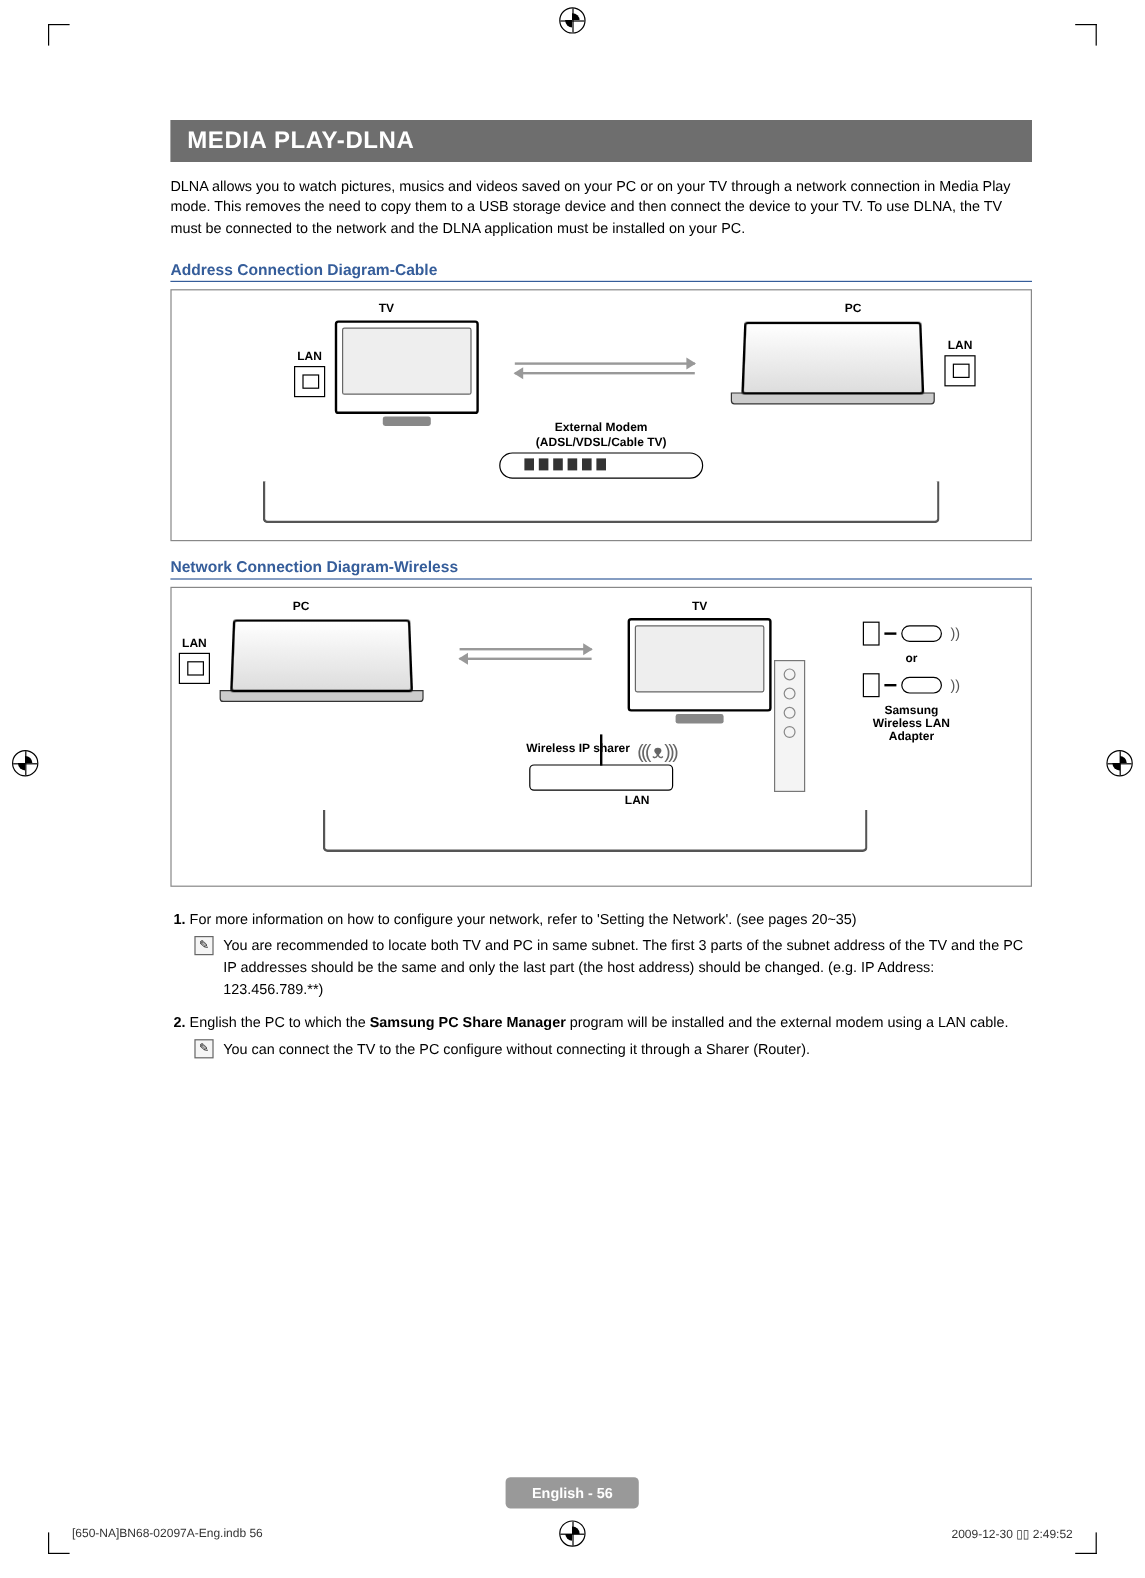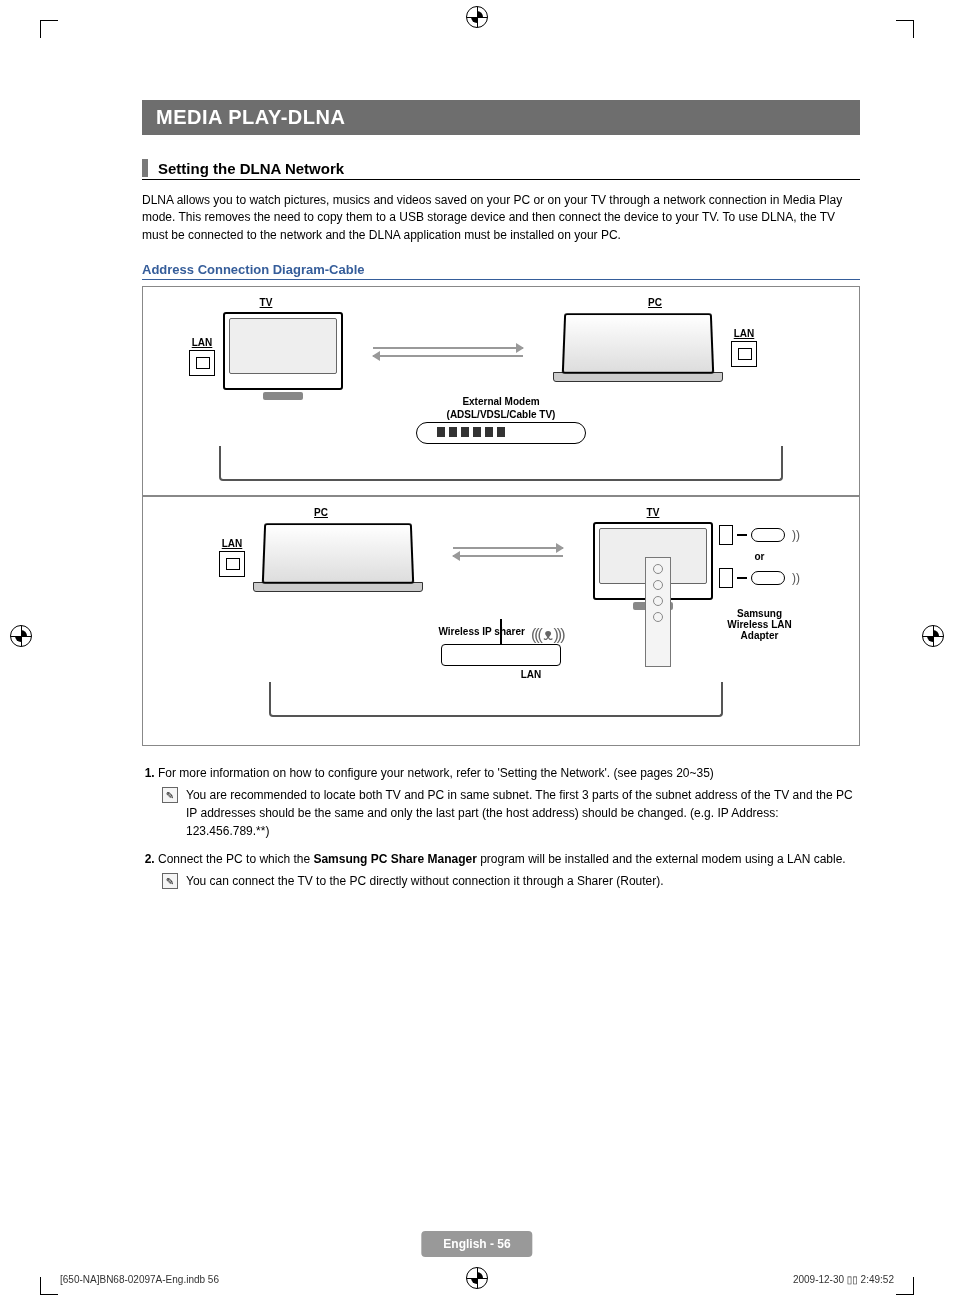--- a/index.html
+++ b/index.html
@@ -78,23 +78,22 @@
   }
   .diagram-box {
     border: 1px solid #888;
     padding: 10px 16px 14px 16px;
     min-height: 210px;
     position: relative;
   }
   .diagram-box.wireless { min-height: 250px; }
   .label { font-size: 10px; font-weight: bold; text-align:center; }
   .tv-lap {
-    display:flex; justify-content:flex-start; align-items:flex-start;
+    display:flex; justify-content:flex-end; align-items:flex-start;
     padding: 0 30px;
-    text-decoration: underline;
   }
   .col { display:flex; flex-direction:column; align-items:center; gap:4px; }
   .tv-shape {
     width:120px; height:78px; border:2px solid #000; border-radius:3px; position:relative;
     background:#fff;
   }
   .tv-shape::after{
     content:""; position:absolute; top:4px; left:4px; right:4px; bottom:14px;
     border:1px solid #666; border-radius:2px; background:#eee;
   }
@@ -169,24 +168,20 @@
 <div class="crop-br"></div>
 <div class="reg-mark inner reg-top"></div>
 <div class="reg-mark inner reg-bot"></div>
 <div class="reg-mark inner reg-left"></div>
 <div class="reg-mark inner reg-right"></div>
 
 <div class="page">
 
   <div class="banner">MEDIA PLAY-DLNA</div>
 
-  <div class="section-head">
-    <div class="bar"></div>
-    <h2>Setting the DLNA Network</h2>
-  </div>
 
   <p class="intro">DLNA allows you to watch pictures, musics and videos saved on your PC or on your TV through a network connection in Media Play mode. This removes the need to copy them to a USB storage device and then connect the device to your TV. To use DLNA, the TV must be connected to the network and the DLNA application must be installed on your PC.</p>
 
   <div class="sub-head">Address Connection Diagram-Cable</div>
   <div class="diagram-box">
     <div class="tv-lap">
       <div class="col">
         <div class="label">TV</div>
         <div style="display:flex; align-items:center; gap:8px;">
           <div class="side-lan">
@@ -227,20 +222,21 @@
             <span></span>
             <span></span>
             <span></span>
             <span></span>
           </div>
       </div>
     </div>
     <div class="cable-under"></div>
   </div>
 
+  <div class="sub-head">Network Connection Diagram-Wireless</div>
   <div class="diagram-box wireless">
     <div class="tv-lap" style="padding:0 200px 0 60px;">
       <div class="col">
         <div class="label">PC</div>
         <div style="display:flex; align-items:center; gap:8px;">
           <div class="side-lan">
             <div class="label">LAN</div>
             <div class="lan-jack"></div>
           </div>
           <div style="display:flex;flex-direction:column;align-items:center;">
@@ -276,21 +272,21 @@
         <div class="dongle-body"></div>
         <span class="wifi-waves">))</span>
       </div>
       <div class="label" style="margin:2px 12px;">or</div>
       <div class="usb-dongle">
         <div class="usb-shape"></div>
         <span style="width:10px;height:2px;background:#000;"></span>
         <div class="dongle-body"></div>
         <span class="wifi-waves">))</span>
       </div>
-      <div style="text-align:center; margin-top:16px;">
+      <div style="text-align:center; margin-top:2px;">
         <div class="label">Samsung</div>
         <div class="label">Wireless LAN</div>
         <div class="label">Adapter</div>
       </div>
     </div>
 
     <div class="router-area">
       <div style="display:flex; align-items:flex-start; gap:6px;">
         <div class="label">Wireless IP sharer</div>
         <span class="wifi-big">((( ᴥ )))</span>
@@ -303,24 +299,24 @@
 
   <ol class="steps">
     <li>
       <span>For more information on how to configure your network, refer to 'Setting the Network'. (see pages 20~35)</span>
       <div class="note-row">
         <div class="note-icon">✎</div>
         <span>You are recommended to locate both TV and PC in same subnet. The first 3 parts of the subnet address of the TV and the PC IP addresses should be the same and only the last part (the host address) should be changed. (e.g. IP Address: 123.456.789.**)</span>
       </div>
     </li>
     <li>
-      <span>Connect the PC to which the </span><span class="bold">Samsung PC Share Manager</span><span> program will be installed and the external modem using a LAN cable.</span>
+      <span>English the PC to which the </span><span class="bold">Samsung PC Share Manager</span><span> program will be installed and the external modem using a LAN cable.</span>
       <div class="note-row">
         <div class="note-icon">✎</div>
-        <span>You can connect the TV to the PC directly without connection it through a Sharer (Router).</span>
+        <span>You can connect the TV to the PC configure without connecting it through a Sharer (Router).</span>
       </div>
     </li>
   </ol>
 
 </div>
 
 <div class="footer-pill">English - 56</div>
 <div class="footer-row">
   <span>[650-NA]BN68-02097A-Eng.indb   56</span>
   <span>2009-12-30   ▯▯ 2:49:52</span>

